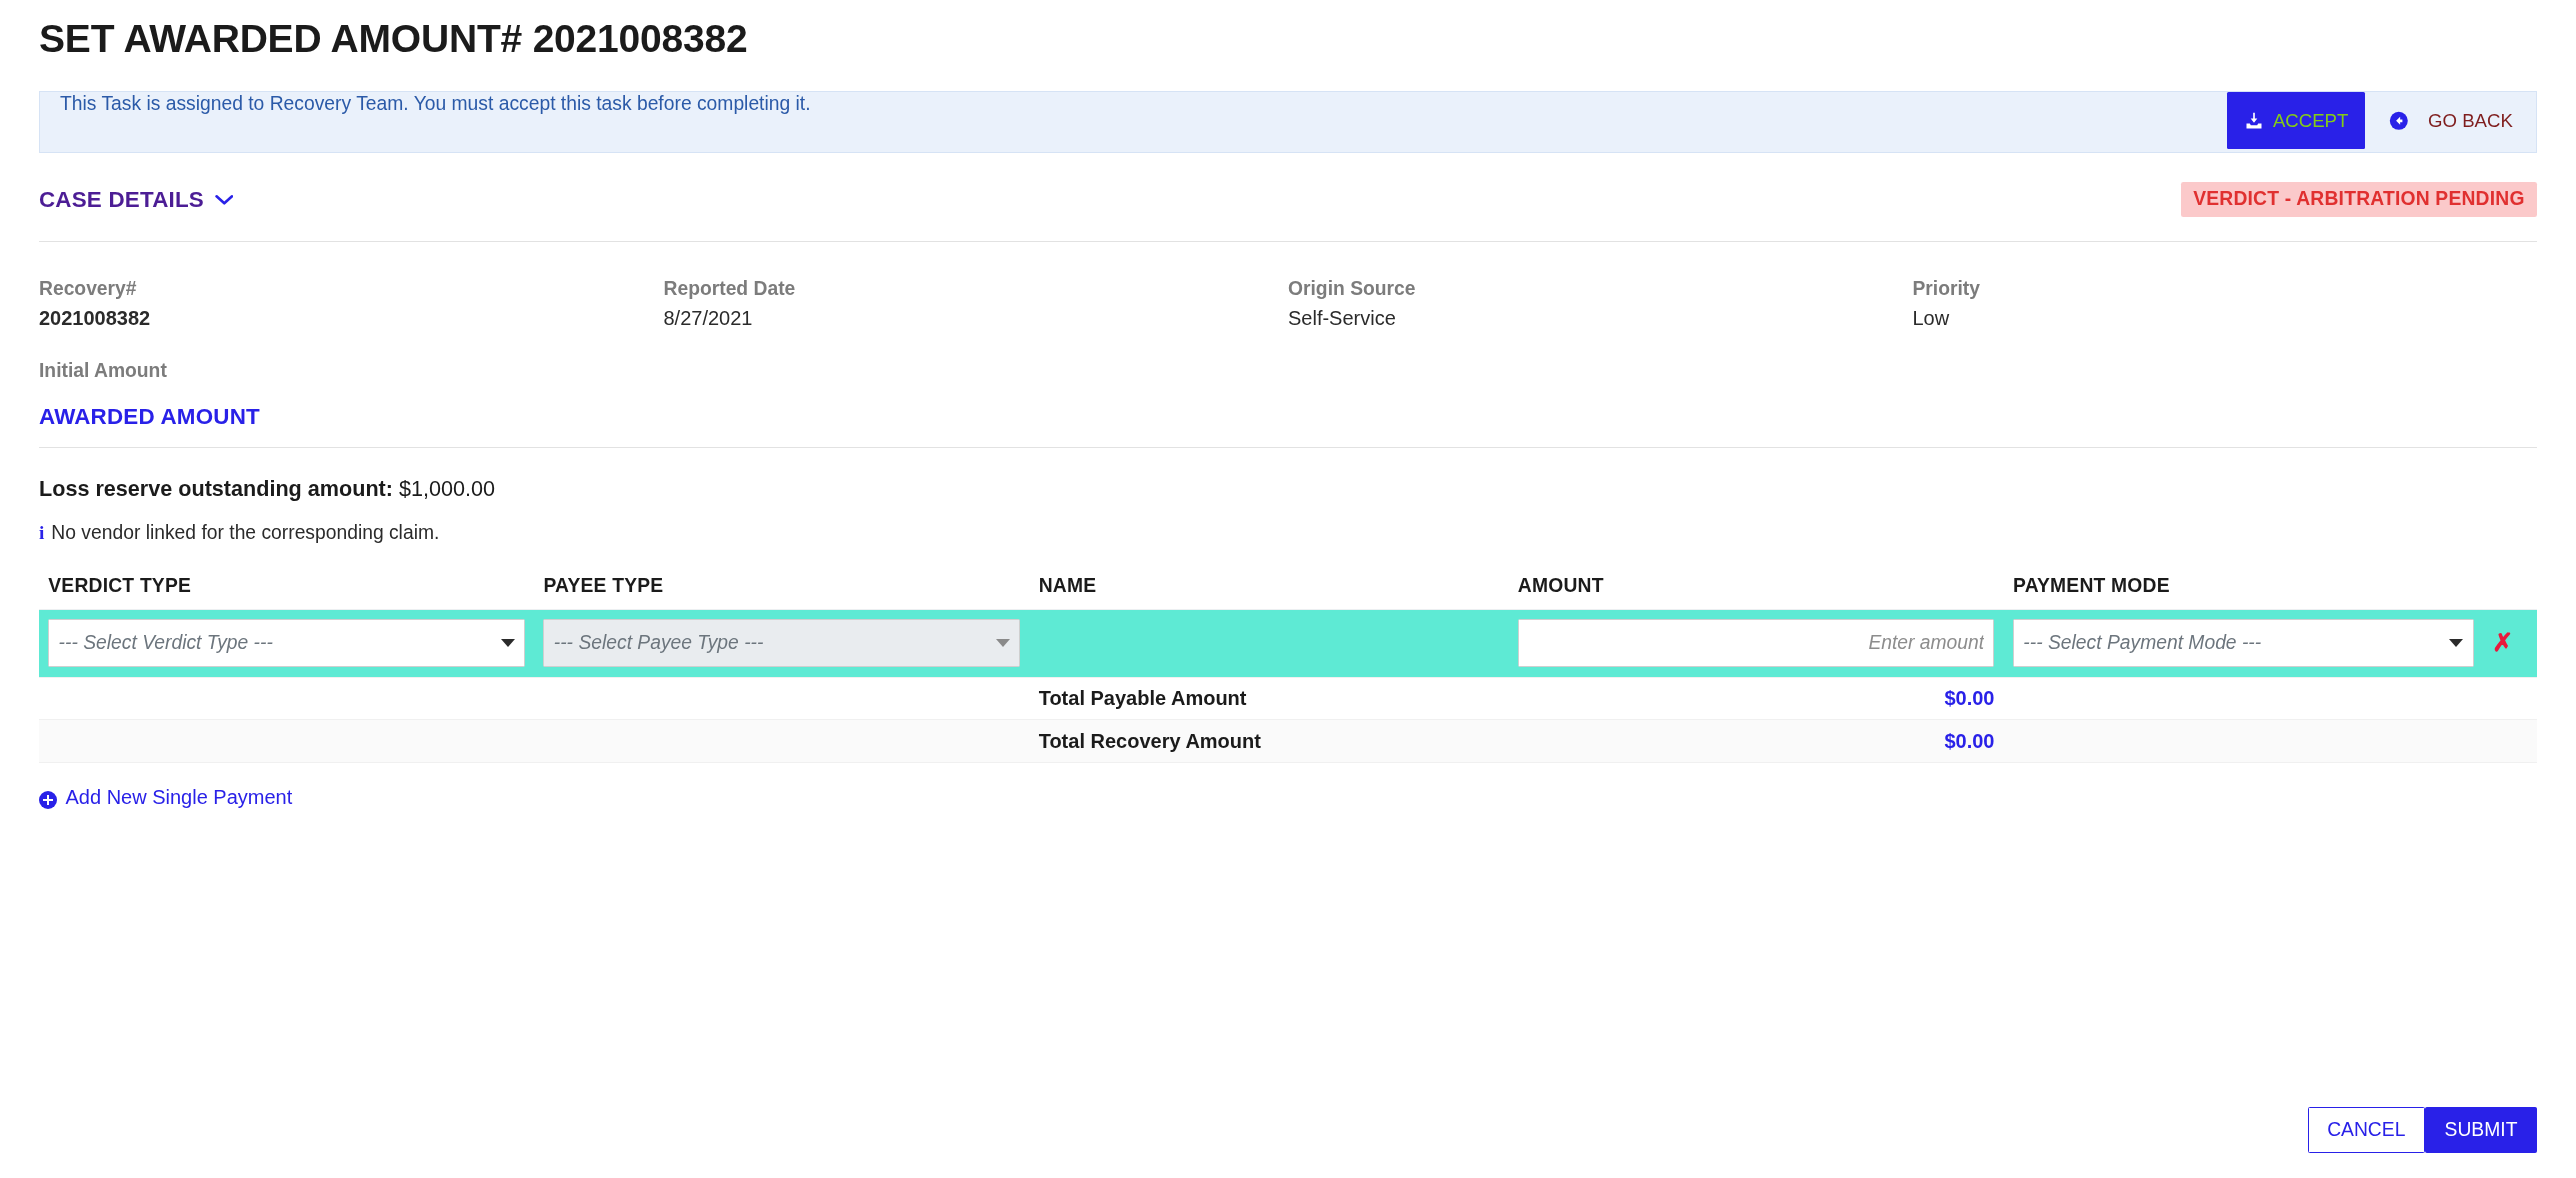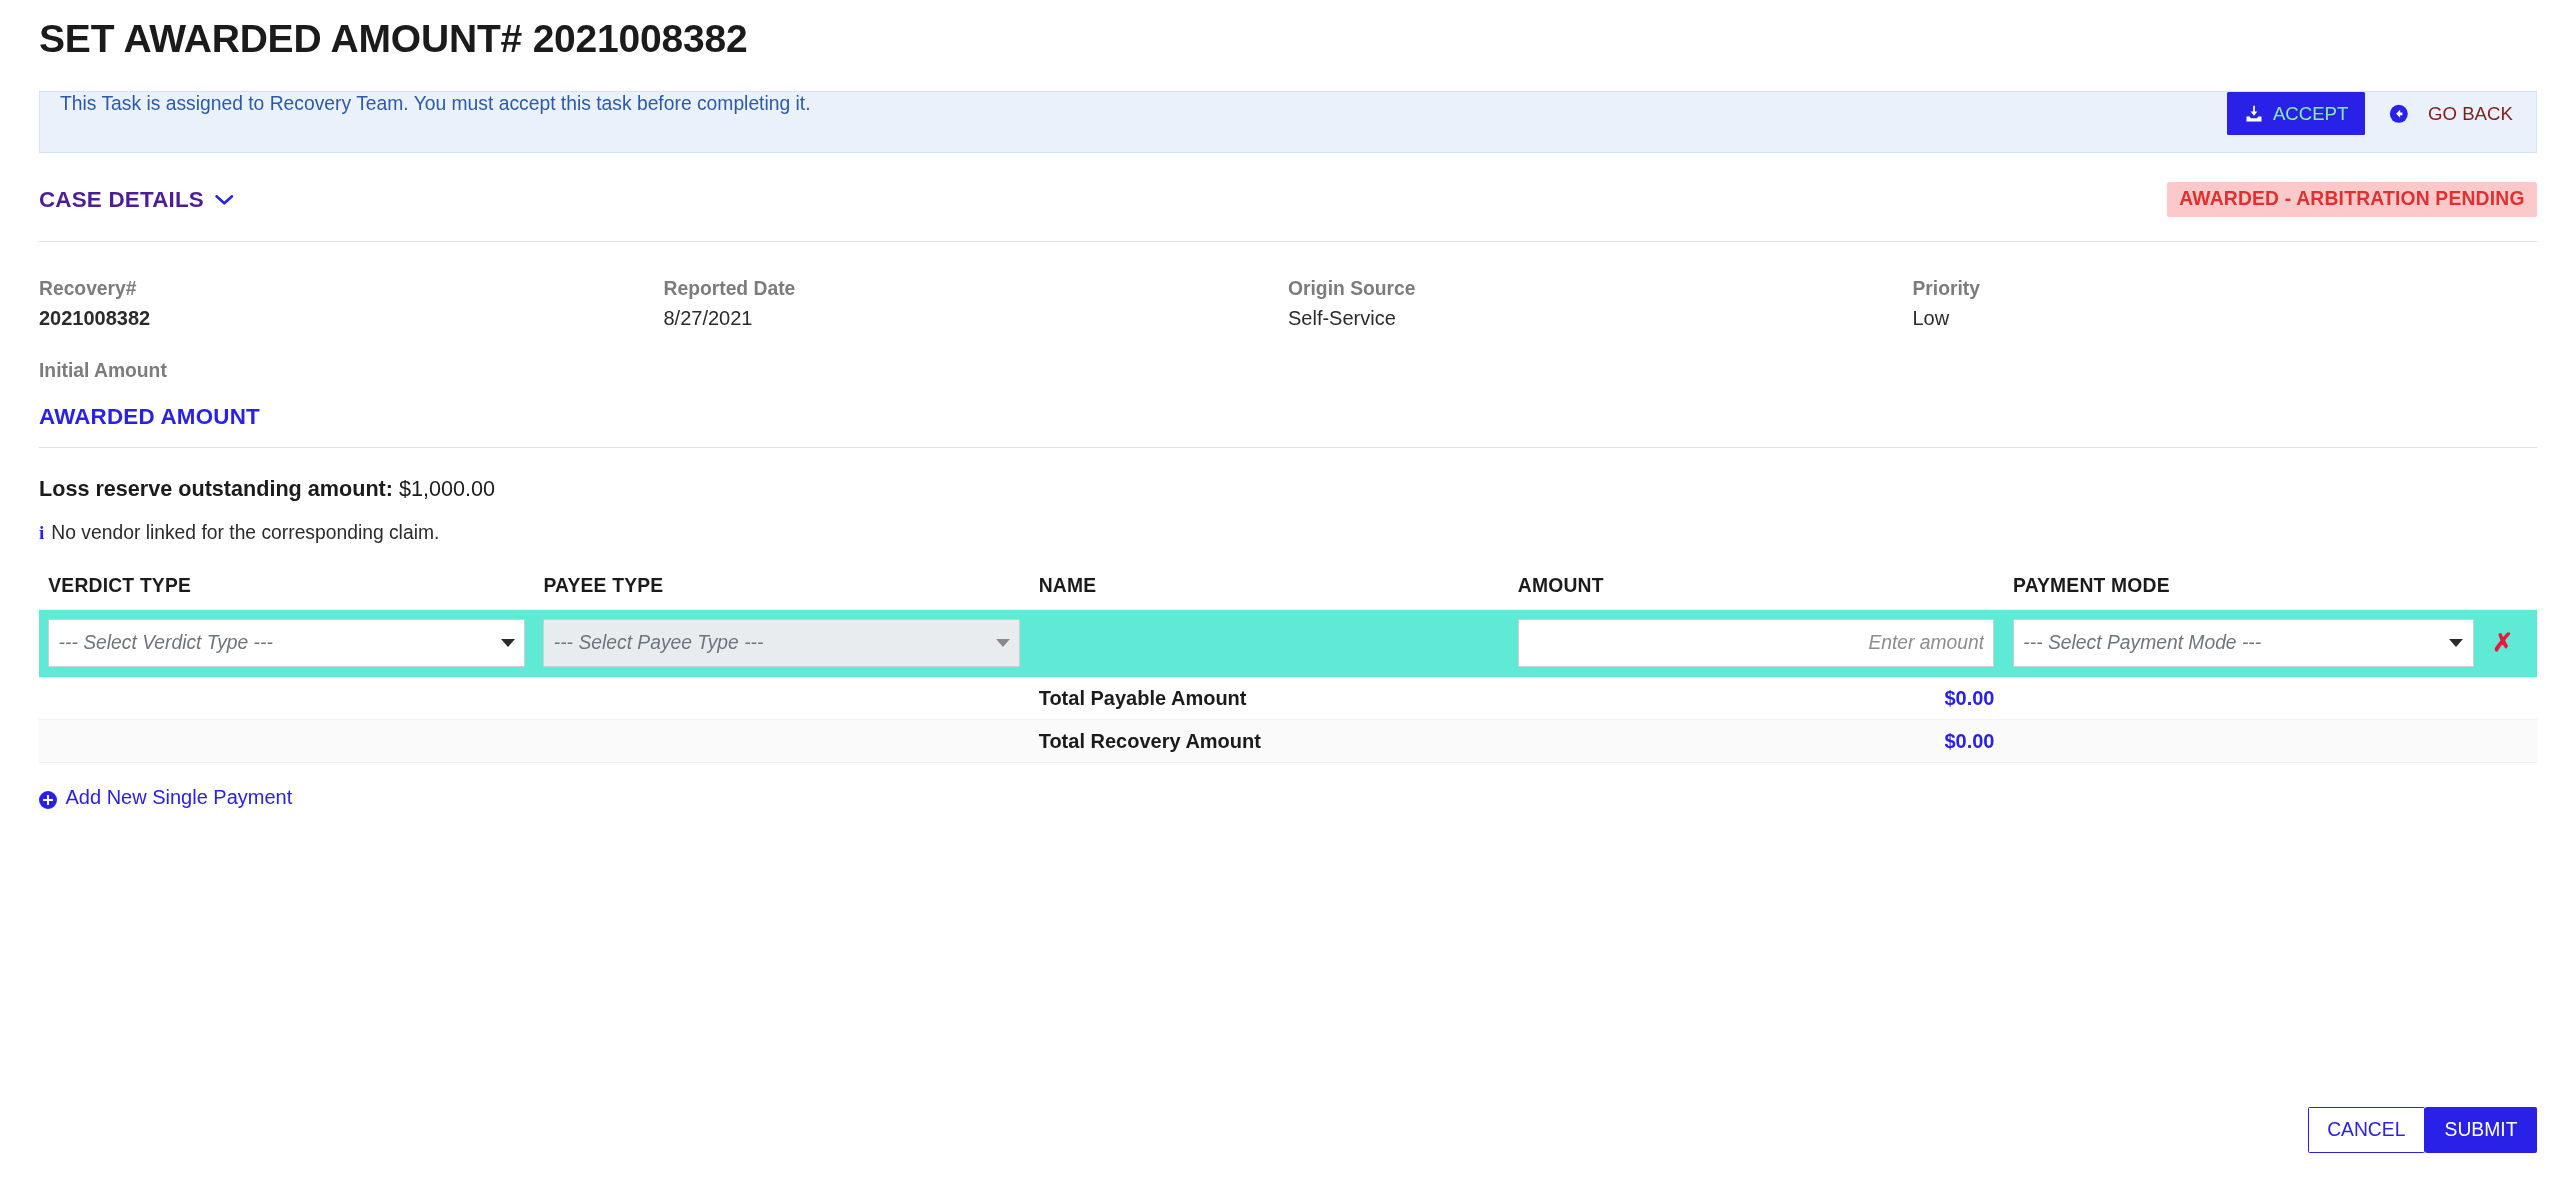--- a/index.html
+++ b/index.html
@@ -47,23 +47,23 @@
     flex: 1 1 auto;
     line-height: 1.2;
   }
   .alert-actions {
     display: flex;
     align-items: center;
     gap: 17px;
   }
   .btn-accept {
     background: #2921e8;
-    color: #86efac;
+    color: #84cc16;
     border: none;
-    height: 43px;
+    height: 57px;
     padding: 0 17px;
     font-size: 18.6px;
     font-family: "Liberation Sans", sans-serif;
     display: flex;
     align-items: center;
     gap: 9.3px;
     cursor: pointer;
     border-radius: 1.5px;
   }
   .btn-goback {
@@ -364,21 +364,21 @@
 
   <div class="section-head-row">
     <div class="case-details-toggle">
       <span>CASE DETAILS</span>
       <span>
         <svg class="icon-svg" width="18.6" height="12.4" viewBox="0 0 24 16" aria-hidden="true">
           <path d="M2 3l10 9 10-9" stroke="#2921e8" stroke-width="3.4" fill="none" stroke-linecap="round" stroke-linejoin="round"></path>
         </svg>
       </span>
     </div>
-    <div class="status-badge">AWARDED - ARBITRATION PENDING</div>
+    <div class="status-badge">VERDICT - ARBITRATION PENDING</div>
   </div>
 
   <hr class="divider">
 
   <div class="detail-grid">
     <div>
       <div class="detail-label">Recovery#</div>
       <div class="detail-value bold">2021008382</div>
     </div>
     <div>

